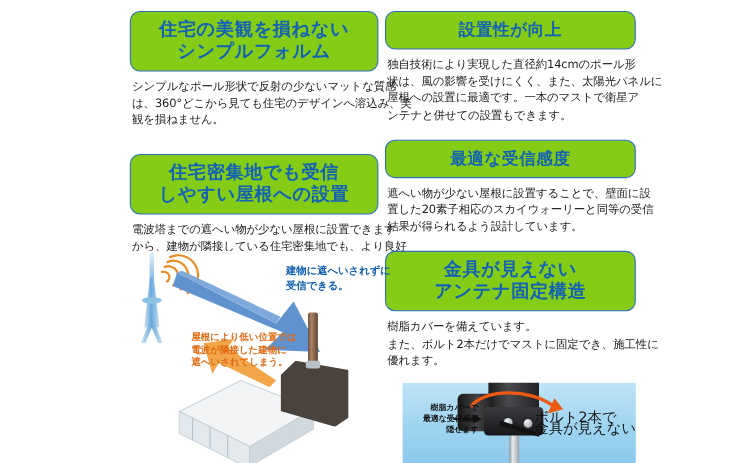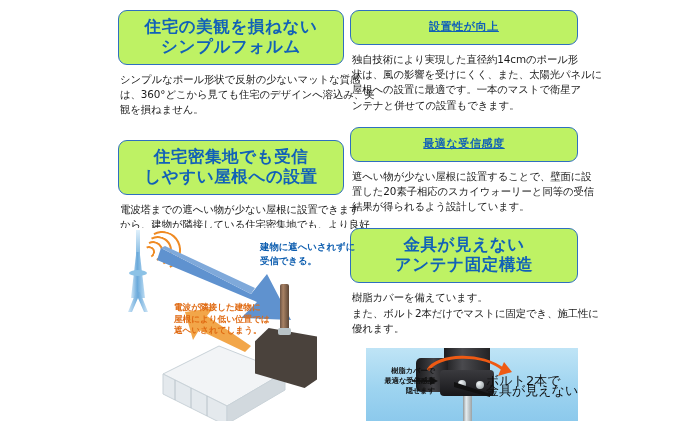--- a/index.html
+++ b/index.html
@@ -13,35 +13,35 @@
   .page{position:relative;width:680px;height:421px;}
 
   
   .col-left{position:absolute;left:118px;top:10px;width:226px;}
   .col-right{position:absolute;left:350px;top:10px;width:228px;}
 
   
   .headbox{
     border:1.6px solid #2f6fc0;
     border-radius:9px;
-    background:#bef264;
+    background:#84cc16;
     box-sizing:border-box;
     padding:6px 4px 7px 4px;
     text-align:center;
   }
   .headbox .ht{
     display:block;
     color:#1161b8;
     font-weight:bold;
     font-size:16.5px;
     line-height:20px;
     letter-spacing:0.6px;
     white-space:nowrap;
   }
-  .headbox.one .ht{font-size:11px;text-decoration:underline;}
+  .headbox.one .ht{font-size:15px;}
 
   
   .para{
     color:#1a1a1a;
     font-size:10.4px;
     line-height:15.2px;
     letter-spacing:-0.1px;
     text-align:justify;
     margin:7px 2px 0 2px;
   }
@@ -281,22 +281,22 @@
     <div class="pole"></div>
     <div class="pole-base"></div>
   </div>
 
   <div class="cap-blue">
     <span class="ln">建物に遮へいされずに</span>
     <span class="ln">受信できる。</span>
   </div>
 
   <div class="cap-orange">
+    <span class="ln">屋根により低い位置では</span>
     <span class="ln">電波が隣接した建物に</span>
-    <span class="ln">屋根により低い位置では</span>
     <span class="ln">遮へいされてしまう。</span>
   </div>
 
   <div class="photo">
     <div class="mast"></div>
     <div class="cover-top"></div>
     <div class="cover-left"></div>
     <div class="cover-mid"></div>
     <div class="bolt-a"></div>
     <div class="bolt-b"></div>

